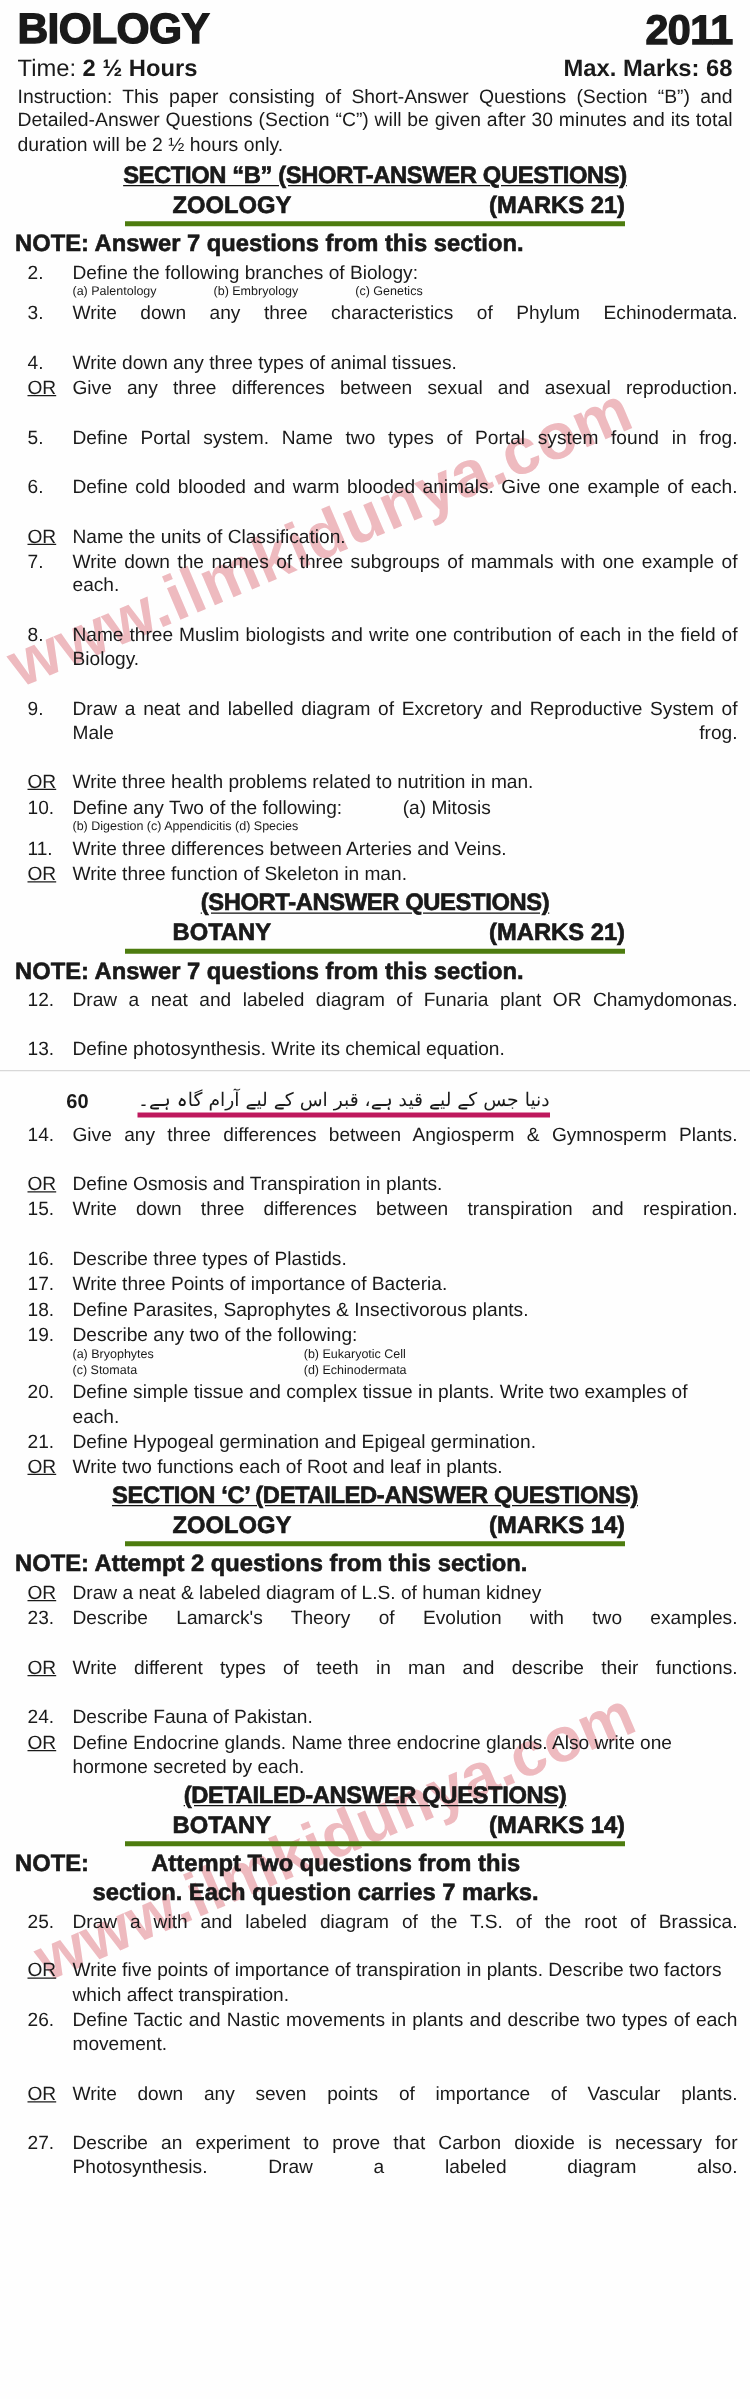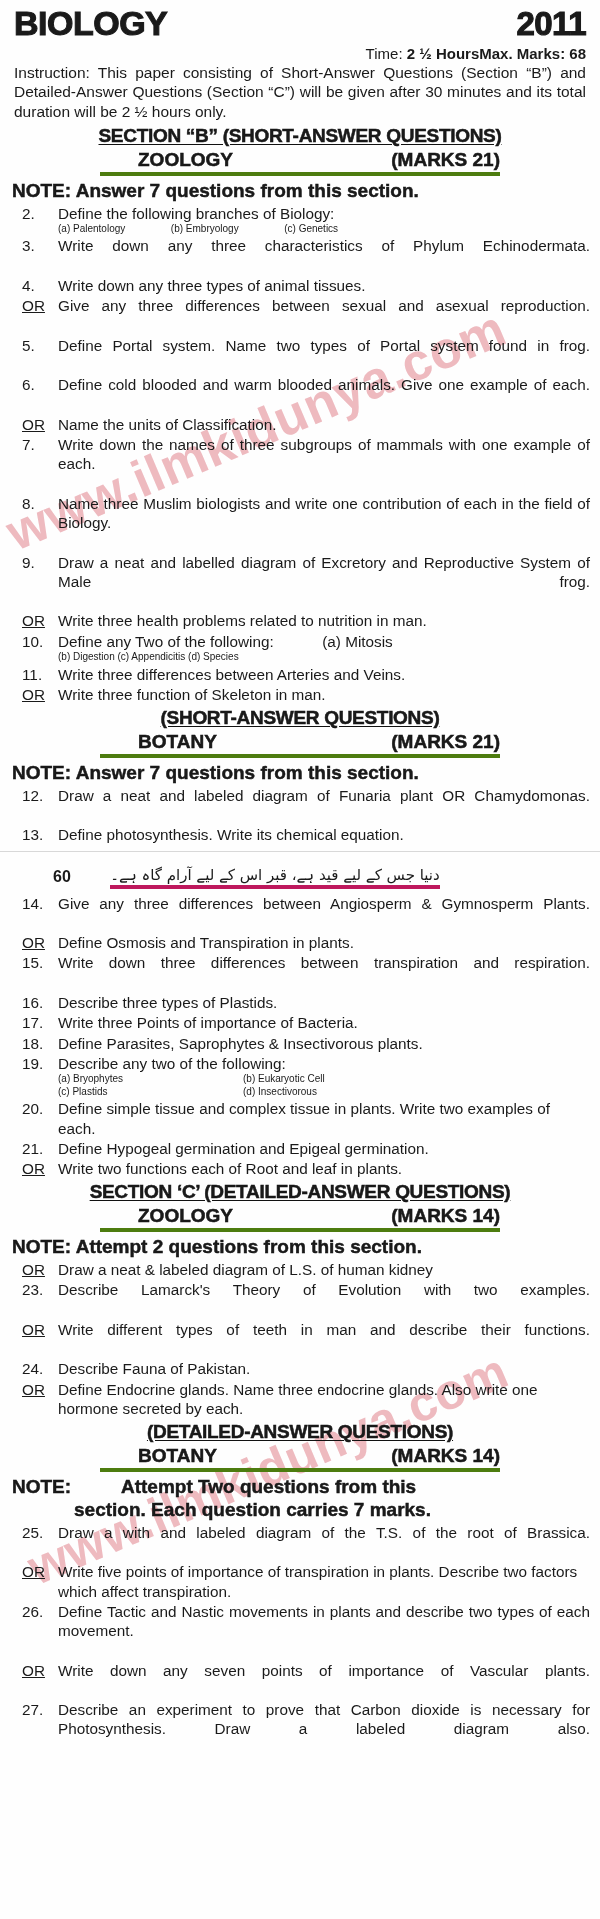--- a/index.html
+++ b/index.html
@@ -61,23 +61,23 @@
   .year {
     font-size: 33px;
     font-weight: bold;
     letter-spacing: -0.5px;
     line-height: 1.05;
     -webkit-text-stroke: 1.1px #1a1a1a;
   }
   
   .meta-row {
     display: flex;
-    justify-content: flex-end;
+    justify-content: space-between;
     align-items: baseline;
-    font-size: 15px;
+    font-size: 19px;
     font-weight: bold;
     padding: 3px 4px 0 4px;
   }
   .meta-row .time-label { font-weight: normal; }
   .meta-row .time-label b { font-weight: bold; }
   
   .instruction {
     font-size: 15.5px;
     line-height: 1.27;
     text-align: justify;
@@ -382,22 +382,22 @@
     <div class="opts">
       <div class="num"></div>
       <div class="body opt-cols">
         <span>(a)  Bryophytes</span>
         <span>(b)  Eukaryotic Cell</span>
       </div>
     </div>
     <div class="opts">
       <div class="num"></div>
       <div class="body opt-cols">
-        <span>(c)  Plastids</span>
-        <span>(d)  Insectivorous</span>
+        <span>(c)  Stomata</span>
+        <span>(d)  Echinodermata</span>
       </div>
     </div>
 
     <div class="q">
       <div class="num">20.</div>
       <div class="body">Define simple tissue and complex tissue in plants. Write two examples of each.</div>
     </div>
 
     <div class="q">
       <div class="num">21.</div>

